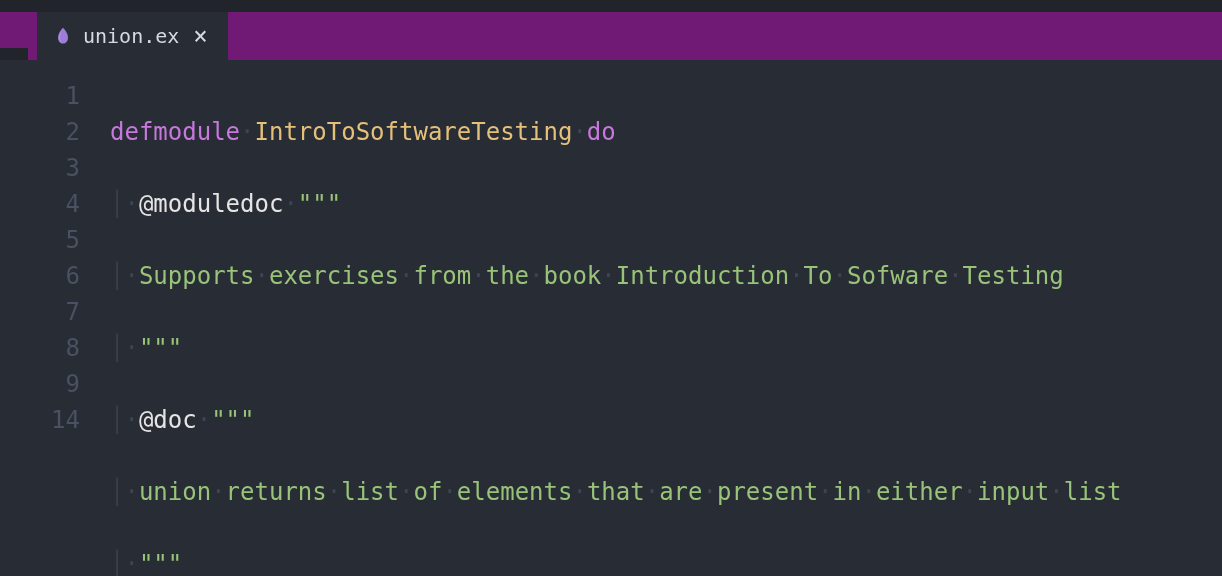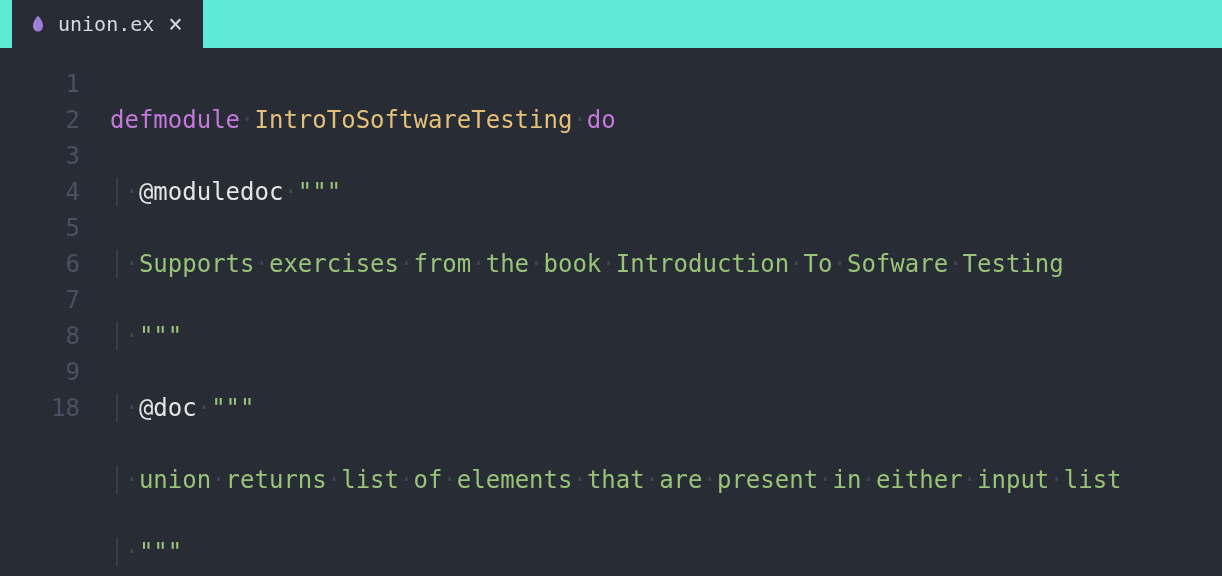--- a/index.html
+++ b/index.html
@@ -11,23 +11,24 @@
     background: #21252b;
     font-family: 'Menlo', 'Monaco', 'Consolas', monospace;
     color: #abb2bf;
     width: 1222px;
     height: 576px;
     overflow: hidden;
   }
   .tabs {
     display: flex;
     height: 48px;
-    background: #5eead4;
-    padding-left: 12px;
+    background: #701a75;
+    padding-left: 37px;
     align-items: stretch;
+    margin-top: 12px;
   }
   .tab {
     display: flex;
     align-items: center;
     padding: 0 16px;
     background: #282c34;
     gap: 10px;
     font-size: 20px;
     color: #d7dae0;
     cursor: pointer;
@@ -124,21 +125,21 @@
   <div class="gutter">
     <div>1</div>
     <div>2</div>
     <div>3</div>
     <div>4</div>
     <div>5</div>
     <div>6</div>
     <div>7</div>
     <div>8</div>
     <div>9</div>
-    <div>18</div>
+    <div>14</div>
   </div>
   <div class="code">
 <span class="code-line"><span class="k-purple">defmodule</span><span class="ws">·</span><span class="k-yellow">IntroToSoftwareTesting</span><span class="ws">·</span><span class="k-purple">do</span></span>
 <span class="code-line"><span class="indent-guide">│</span><span class="ws">·</span><span class="k-red">@moduledoc</span><span class="ws">·</span><span class="k-green">"""</span></span>
 <span class="code-line"><span class="indent-guide">│</span><span class="ws">·</span><span class="k-green">Supports</span><span class="ws">·</span><span class="k-green">exercises</span><span class="ws">·</span><span class="k-green">from</span><span class="ws">·</span><span class="k-green">the</span><span class="ws">·</span><span class="k-green">book</span><span class="ws">·</span><span class="k-green">Introduction</span><span class="ws">·</span><span class="k-green">To</span><span class="ws">·</span><span class="k-green">Sofware</span><span class="ws">·</span><span class="k-green">Testing</span></span>
 <span class="code-line"><span class="indent-guide">│</span><span class="ws">·</span><span class="k-green">"""</span></span>
 <span class="code-line"><span class="indent-guide">│</span><span class="ws">·</span><span class="k-red">@doc</span><span class="ws">·</span><span class="k-green">"""</span></span>
 <span class="code-line"><span class="indent-guide">│</span><span class="ws">·</span><span class="k-green">union</span><span class="ws">·</span><span class="k-green">returns</span><span class="ws">·</span><span class="k-green">list</span><span class="ws">·</span><span class="k-green">of</span><span class="ws">·</span><span class="k-green">elements</span><span class="ws">·</span><span class="k-green">that</span><span class="ws">·</span><span class="k-green">are</span><span class="ws">·</span><span class="k-green">present</span><span class="ws">·</span><span class="k-green">in</span><span class="ws">·</span><span class="k-green">either</span><span class="ws">·</span><span class="k-green">input</span><span class="ws">·</span><span class="k-green">list</span></span>
 <span class="code-line"><span class="indent-guide">│</span><span class="ws">·</span><span class="k-green">"""</span></span>
 

